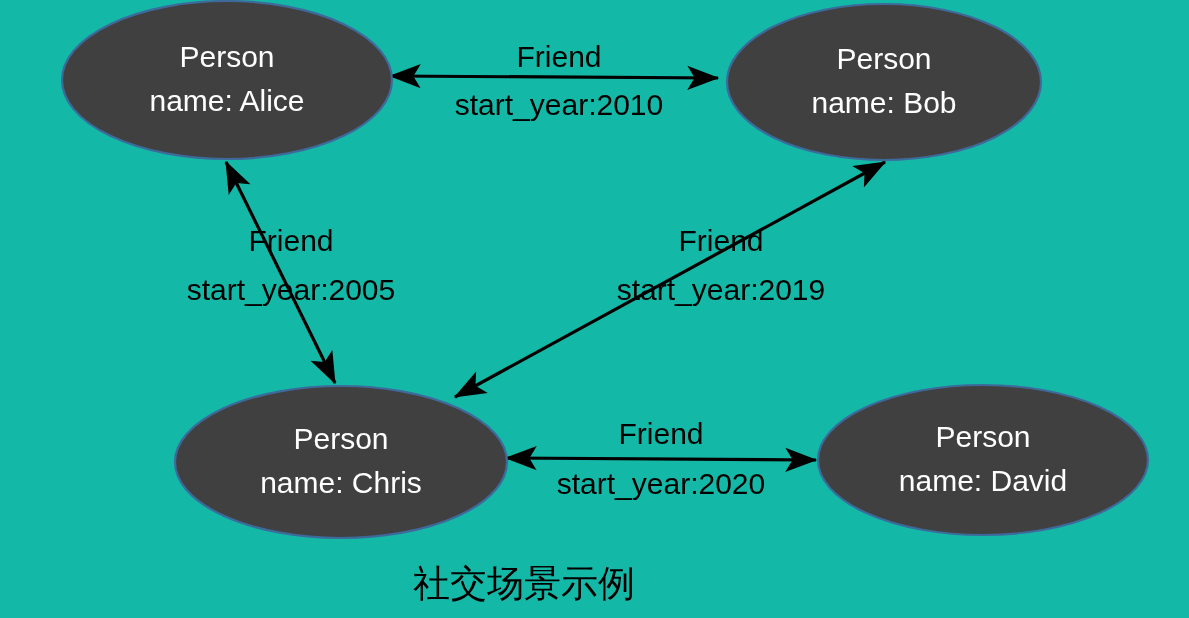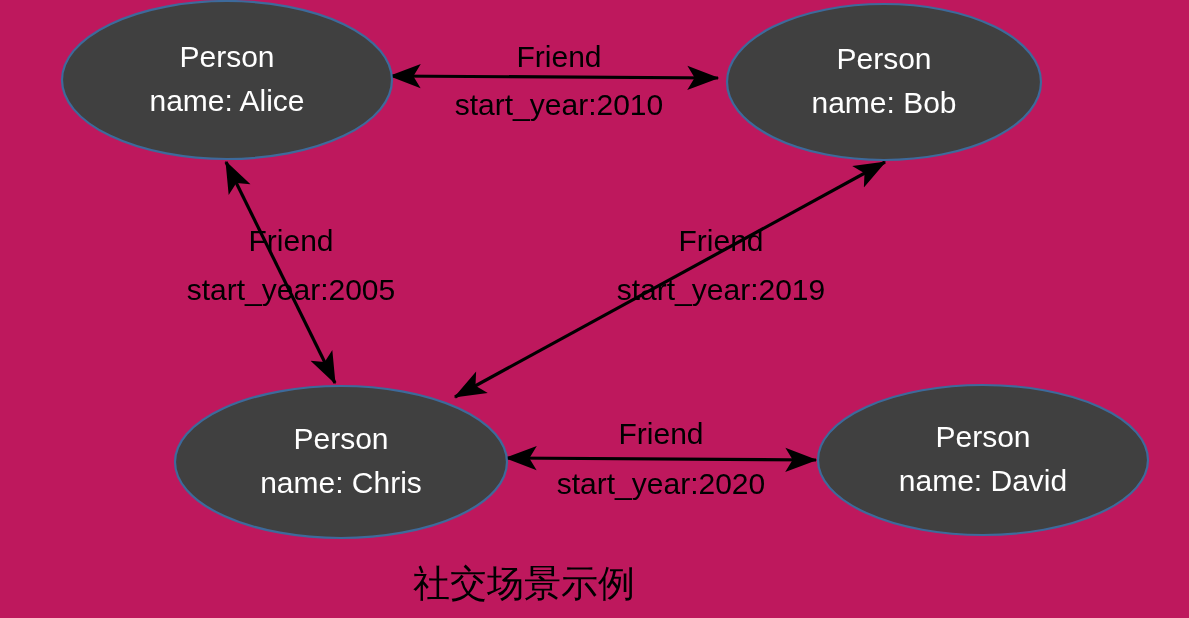--- a/index.html
+++ b/index.html
@@ -10,21 +10,21 @@
   body {
     width: 1189px;
     height: 618px;
     overflow: hidden;
     font-family: "Liberation Sans", "DejaVu Sans", sans-serif;
   }
   #canvas {
     position: relative;
     width: 1189px;
     height: 618px;
-    background: #be185d;
+    background: #14b8a6;
   }
   #graph-svg {
     position: absolute;
     left: 0;
     top: 0;
     width: 1189px;
     height: 618px;
   }
   .node-ellipse {
     fill: #404040;

